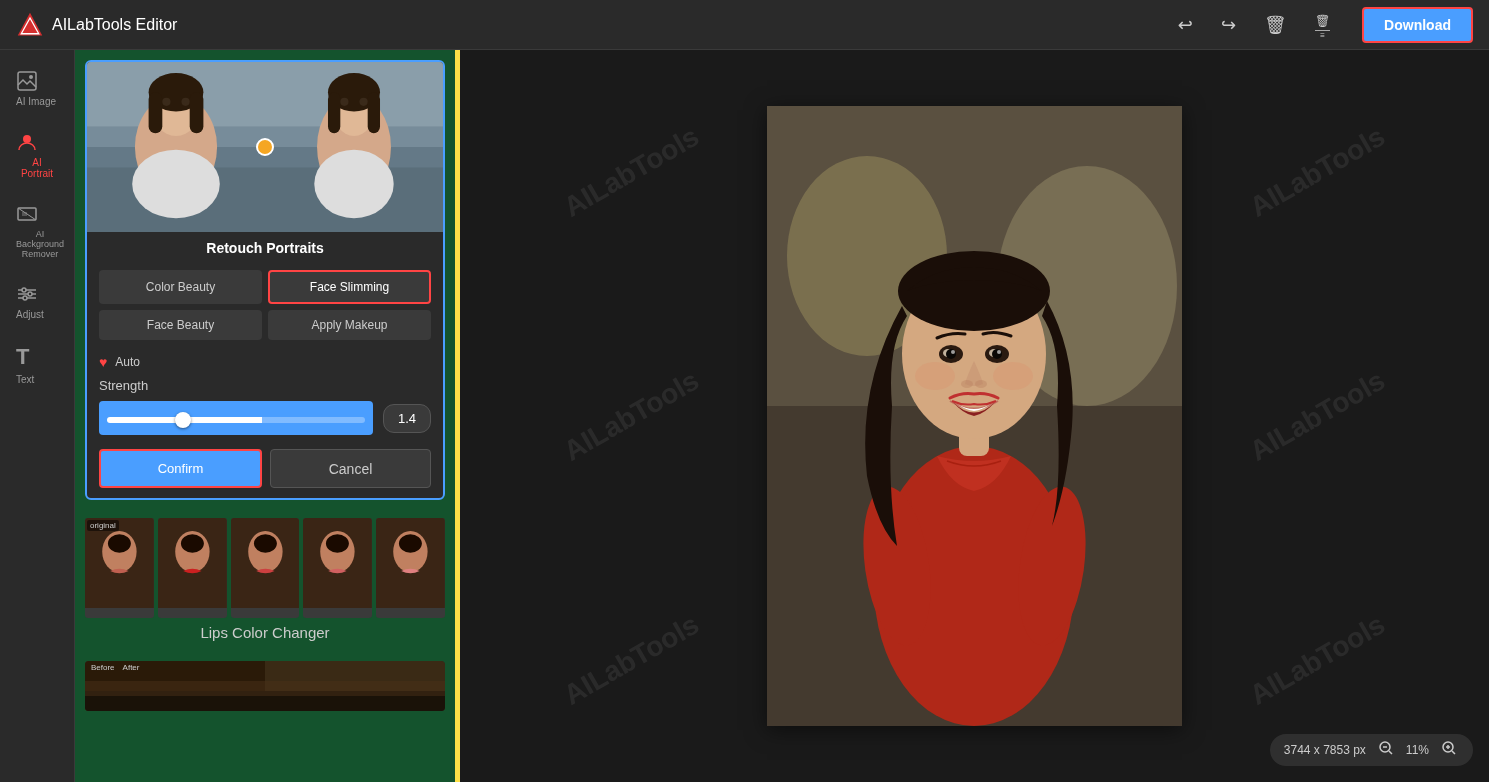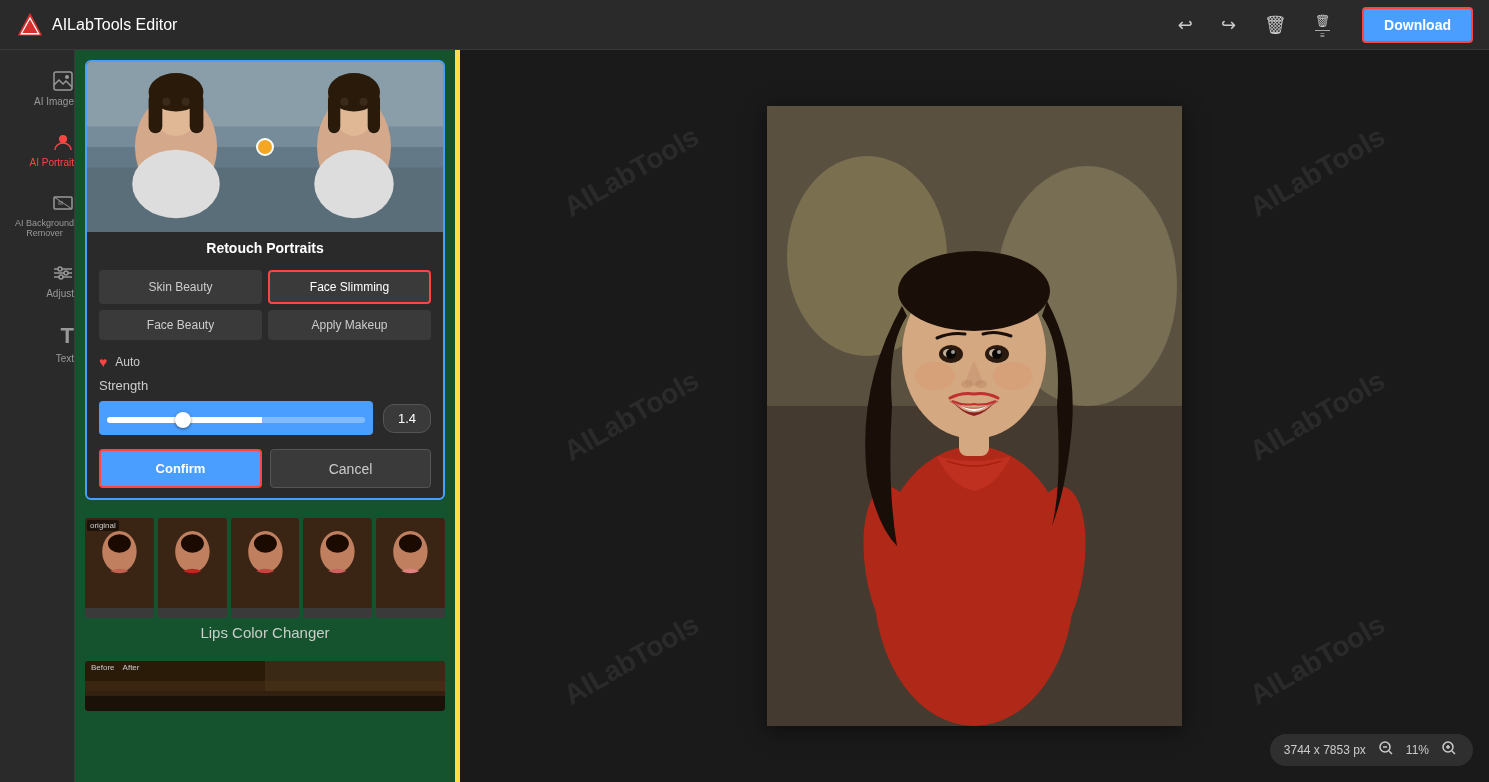--- a/index.html
+++ b/index.html
@@ -43,22 +43,22 @@
       flex-direction: column;
       align-items: center;
       padding: 10px 0;
       gap: 4px;
       border-right: 1px solid #3a3a3a;
     }
     .sidebar-icon-item {
       width: 100%;
       display: flex;
       flex-direction: column;
-      align-items: flex-end;
-      padding: 10px 0;
+      align-items: flex-start;
+      padding: 10px 16px;
       cursor: pointer;
       border-radius: 4px;
       font-size: 10px;
       color: #999;
       text-align: center;
       gap: 4px;
     }
     .sidebar-icon-item.active { color: #ff4444; }
     .sidebar-icon-item .icon-symbol {
       font-size: 20px;
@@ -229,21 +229,21 @@
       padding: 6px 12px 10px;
     }
     .confirm-btn {
       flex: 1;
       background: #4a9eff;
       border: 2px solid #ff4444;
       color: #fff;
       padding: 10px;
       border-radius: 4px;
       font-size: 13px;
-      font-weight: bold;
+      font-weight: normal;
       cursor: pointer;
     }
     .cancel-btn {
       flex: 1;
       background: #3a3a3a;
       border: 1px solid #555;
       color: #ccc;
       padding: 10px;
       border-radius: 4px;
       font-size: 14px;
@@ -488,21 +488,21 @@
               <ellipse cx="58" cy="52" rx="3" ry="3" fill="#3a2a1a"></ellipse>
               <ellipse cx="72" cy="52" rx="3" ry="3" fill="#3a2a1a"></ellipse>
             </svg>
           </div>
         </div>
       </div>
 
       <div class="retouch-title">Retouch Portraits</div>
 
       <div class="retouch-options">
-        <button class="retouch-option-btn">Skin Beauty</button>
+        <button class="retouch-option-btn">Color Beauty</button>
         <button class="retouch-option-btn active">Face Slimming</button>
         <button class="retouch-option-btn">Face Beauty</button>
         <button class="retouch-option-btn">Apply Makeup</button>
       </div>
 
       <div class="strength-section">
         <div class="strength-row">
           <span class="auto-heart">♥</span>
           <span class="auto-badge">Auto</span>
         </div>

